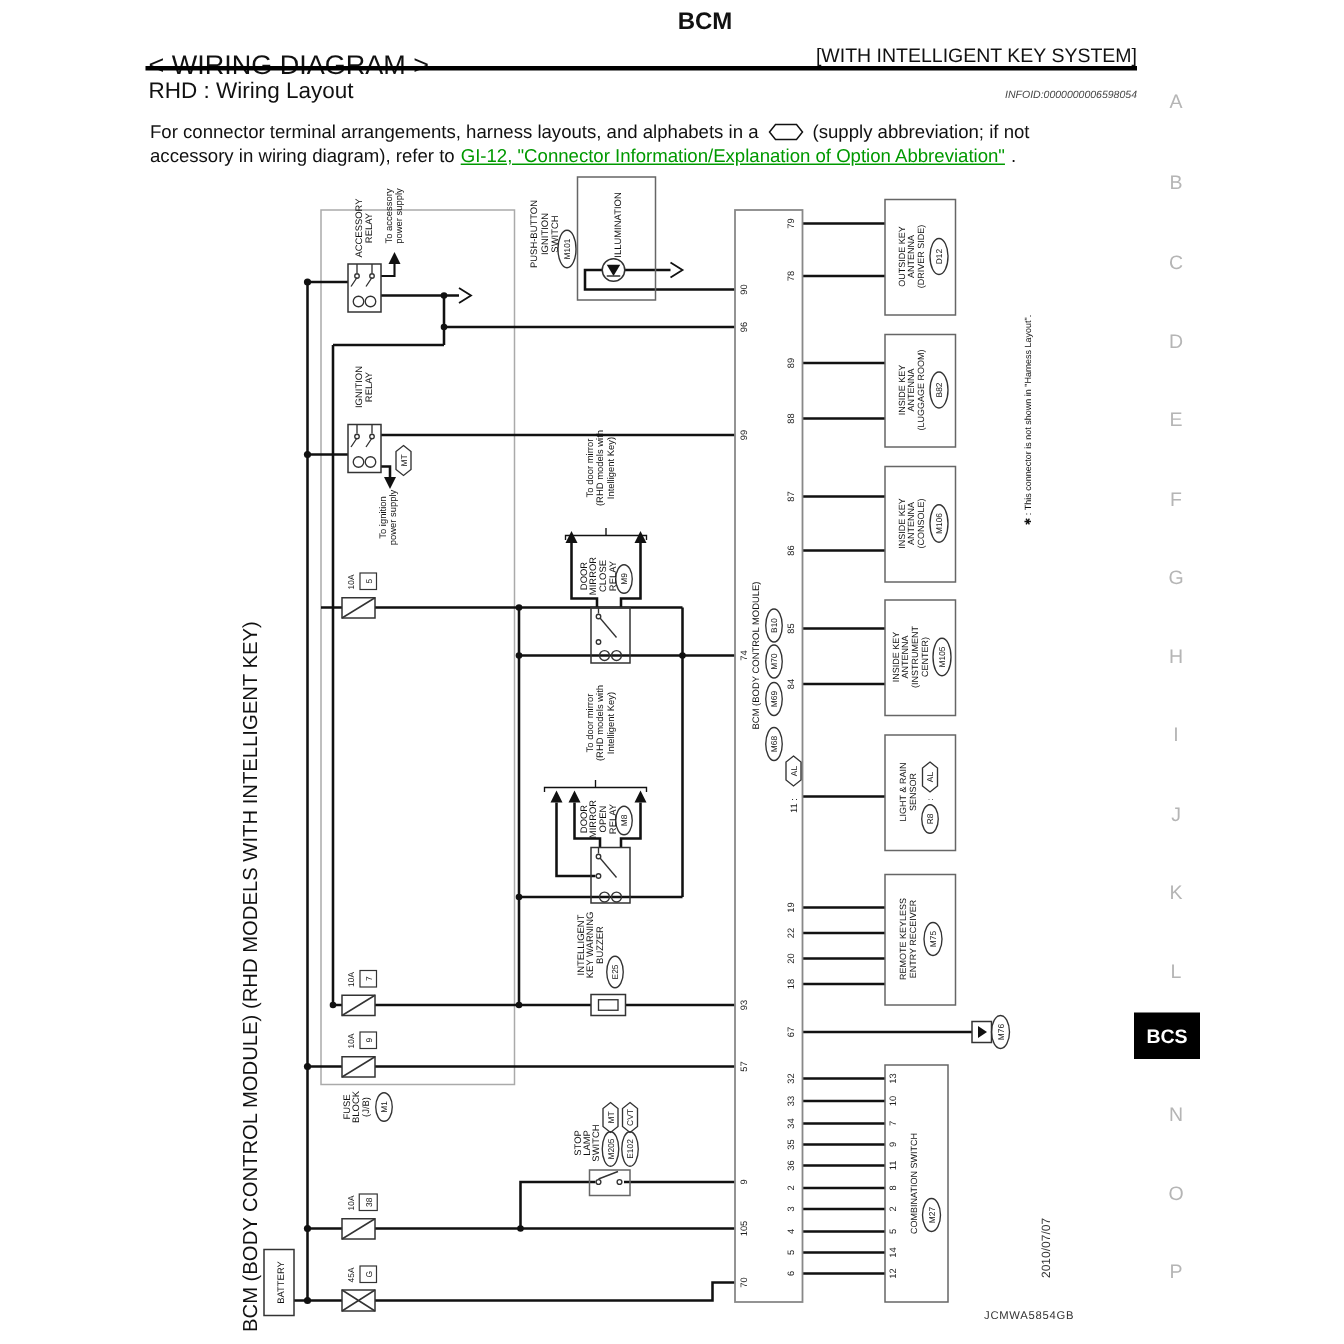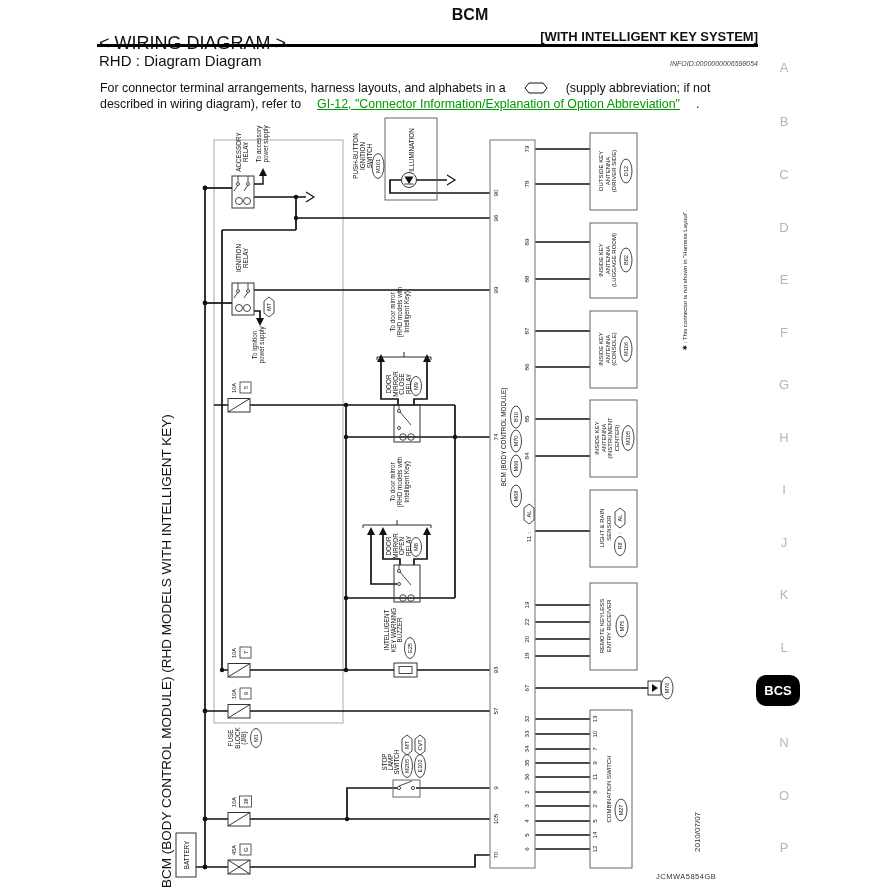--- a/index.html
+++ b/index.html
@@ -2,60 +2,60 @@
 <html><head>
 <meta charset="utf-8">
 <style>
   html,body{margin:0;padding:0;background:#fff;}
   body{width:896px;height:896px;position:relative;overflow:hidden;
        font-family:"Liberation Sans",sans-serif;color:#111;}
   .abs{position:absolute;}
   
   .doc-title{left:0;right:0;top:6px;text-align:center;font-size:16px;font-weight:bold;margin-left:44px;}
   .crumb{left:99px;top:33px;font-size:18px;}
-  .systag{right:138px;top:29px;font-size:13px;font-weight:bold;}
+  .systag{right:138px;top:29px;font-size:13px;font-weight:normal;}
   .rule{left:97px;width:661px;top:44px;height:3px;background:#000;}
   .sect{left:99px;top:52px;font-size:15px;}
   .infoid{right:138px;top:60px;font-size:7px;font-style:italic;color:#444;}
   .para{left:100px;top:80px;width:670px;font-size:12.4px;line-height:16px;}
-  .para .ln{display:flex;align-items:center;gap:16px;white-space:nowrap;}
+  .para .ln{display:flex;align-items:center;gap:4px;white-space:nowrap;}
   .hexwrap{display:inline-block;line-height:0;margin:0 2px;}
   a.gi-link{text-decoration:underline;cursor:pointer;}
   
   .margin-letter{left:766px;width:36px;text-align:center;font-size:13px;color:#b5b5b5;}
   .bcs-tab{left:756px;top:675px;width:44px;height:31px;background:#000;color:#fff;
-           font-size:13px;font-weight:bold;display:flex;align-items:center;justify-content:center;border-radius:10px;}
+           font-size:13px;font-weight:bold;display:flex;align-items:center;justify-content:center;}
   
   .t{font-family:"Liberation Sans",sans-serif;font-size:6.3px;fill:#111;}
   .t2{font-family:"Liberation Sans",sans-serif;font-size:6px;fill:#111;}
   .pin{font-family:"Liberation Sans",sans-serif;font-size:6.2px;fill:#222;}
   .cv{font-family:"Liberation Sans",sans-serif;font-size:5.6px;fill:#111;}
   .bigrot{font-family:"Liberation Sans",sans-serif;font-size:13.5px;fill:#111;}
   .code{font-family:"Liberation Sans",sans-serif;font-size:7.5px;fill:#333;letter-spacing:.5px;}
   .date{font-family:"Liberation Sans",sans-serif;font-size:8px;fill:#333;}
 </style>
 </head>
 <body>
 
 <div class="abs doc-title">BCM</div>
 <div class="abs crumb">&lt; WIRING DIAGRAM &gt;</div>
 <div class="abs systag">[WITH INTELLIGENT KEY SYSTEM]</div>
 <div class="abs rule"></div>
-<div class="abs sect">RHD : Diagram Diagram</div>
+<div class="abs sect">RHD : Wiring Layout</div>
 <div class="abs infoid">INFOID:0000000006598054</div>
 <div class="abs para">
   <span class="ln">
     <span>For connector terminal arrangements, harness layouts, and alphabets in a</span>
     <span class="hexwrap"><svg width="24" height="12" viewBox="0 0 24 12">
           <polygon points="5,1 19,1 23,6 19,11 5,11 1,6" fill="none" stroke="#111" stroke-width="1"></polygon>
         </svg></span>
     <span>(supply abbreviation; if not</span>
   </span>
   <span class="ln">
-    <span>described in wiring diagram), refer to</span>
+    <span>accessory in wiring diagram), refer to</span>
     <a class="gi-link" style="color:#009900">GI-12, "Connector Information/Explanation of Option Abbreviation"</a>
     <span>.</span>
   </span>
 </div>
 
 <div class="abs margin-letter" style="top:60px">A</div>
 <div class="abs margin-letter" style="top:114px">B</div>
 <div class="abs margin-letter" style="top:167px">C</div>
 <div class="abs margin-letter" style="top:220px">D</div>
 <div class="abs margin-letter" style="top:272px">E</div>

